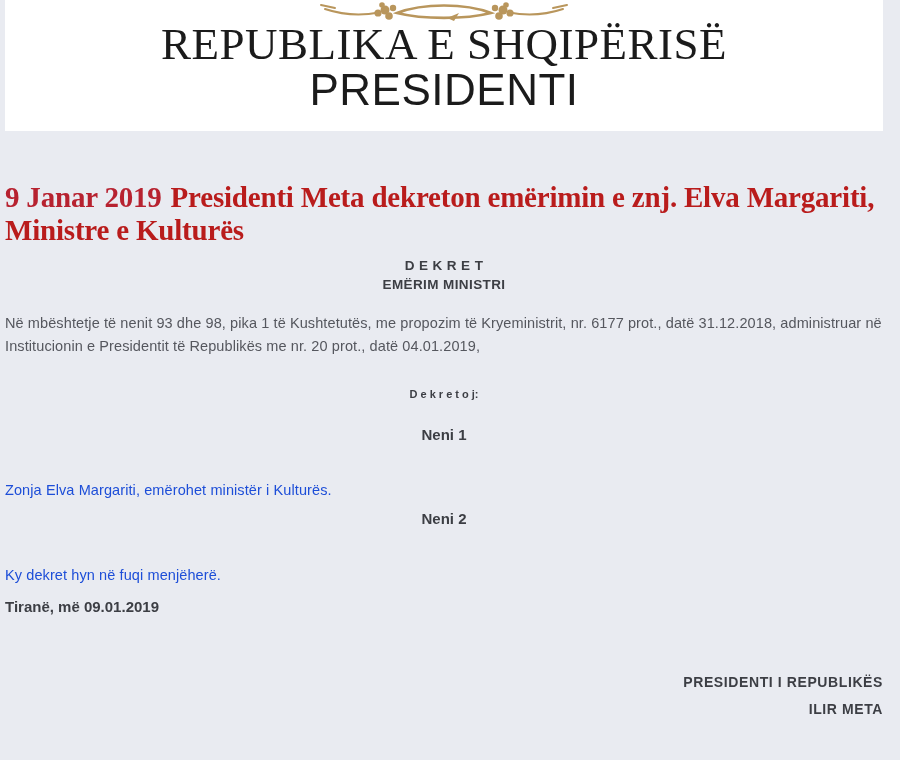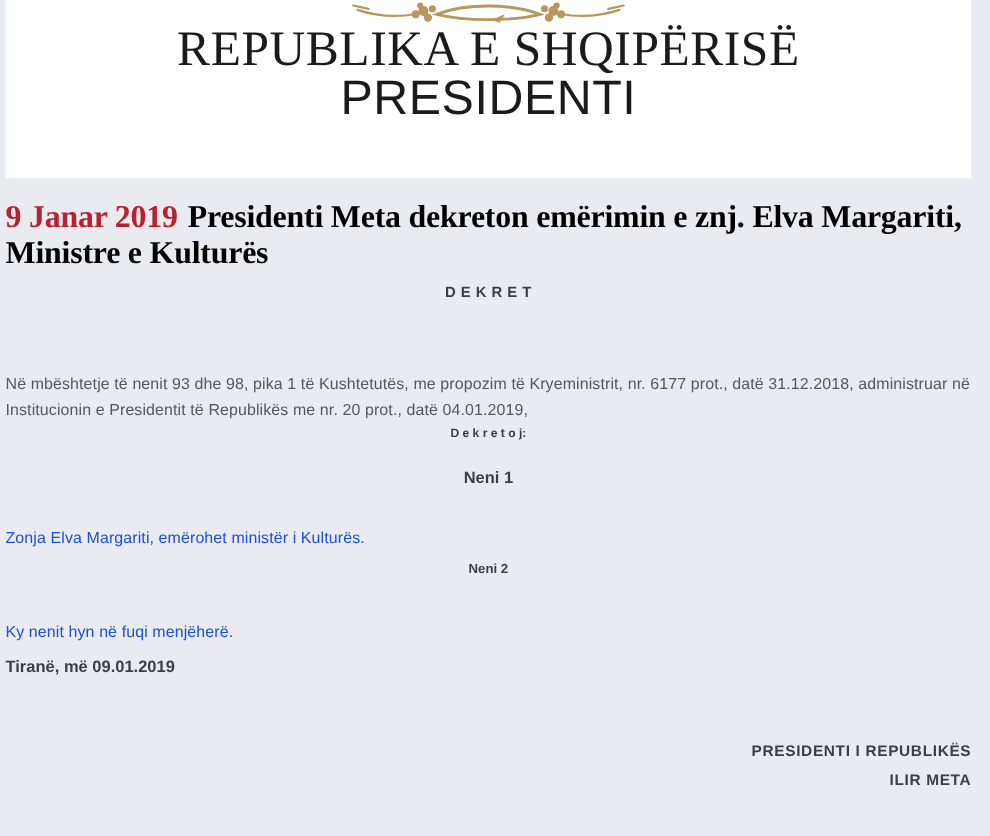--- a/index.html
+++ b/index.html
@@ -14,21 +14,21 @@
     overflow: hidden;
     font-family: "Liberation Sans", sans-serif;
   }
 
   
   .masthead {
     position: absolute;
     left: 5px;
     top: 0;
     width: 878px;
-    height: 162px;
+    height: 131px;
     background: #ffffff;
     text-align: center;
   }
   .ornament {
     position: absolute;
     top: 0;
     left: 50%;
     transform: translateX(-50%);
     width: 250px;
     height: 26px;
@@ -62,51 +62,51 @@
     font-weight: bold;
     font-size: 29px;
     line-height: 33px;
     letter-spacing: -0.2px;
   }
   .article-date {
     color: #b72230;
     margin-right: 9px;
   }
   .article-headline {
-    color: #000000;
+    color: #b91c1c;
     margin-top: 10px;
   }
 
   
   .abs { position: absolute; left: 5px; width: 878px; }
   .center { text-align: center; }
   .bold-dark {
     font-weight: bold;
     color: #3c3e44;
   }
   .doc-heading {
     top: 244px;
     font-size: 13.5px;
     line-height: 19px;
     letter-spacing: 0.4px;
     margin-top: 12px;
   }
   .preamble {
-    top: 324px;
+    top: 297px;
     font-size: 14.5px;
     line-height: 23px;
     color: #55575e;
     letter-spacing: 0.1px;
   }
   .dekretoj {
     top: 388px;
     font-size: 11px;
   }
   .neni-1 { top: 426px; font-size: 15px; }
-  .neni-2 { top: 510px; font-size: 12px; }
+  .neni-2 { top: 510px; font-size: 15px; }
   .body-line {
     font-size: 14.5px;
     color: #1d4ed8;
     letter-spacing: 0.1px;
   }
   .article1-text { top: 467px; }
   .article2-text { top: 552px; }
   .decree-meta {
     top: 595px;
     font-size: 15px;
@@ -155,32 +155,33 @@
   <div class="masthead-line1">REPUBLIKA E SHQIPËRISË</div>
   <div class="masthead-line2">PRESIDENTI</div>
 </div>
 
 <h2 class="article-title">
   <span class="article-date">9 Janar 2019</span><span class="article-headline">Presidenti Meta dekreton emërimin e znj. Elva Margariti, Ministre e Kulturës</span>
 </h2>
 
 <div class="abs center bold-dark doc-heading">
   <div>D E K R E T</div>
+  <div>EMËRIM MINISTRI</div>
 </div>
 
 <p class="abs preamble">Në mbështetje të nenit 93 dhe 98, pika 1 të Kushtetutës, me propozim të Kryeministrit, nr. 6177 prot., datë 31.12.2018, administruar në Institucionin e Presidentit të Republikës me nr. 20 prot., datë 04.01.2019,</p>
 
 <div class="abs center bold-dark dekretoj">D e k r e t o j:</div>
 
 <div class="abs center bold-dark neni-1">Neni 1</div>
 
 <p class="abs body-line article1-text">Zonja Elva Margariti, emërohet ministër i Kulturës.</p>
 
 <div class="abs center bold-dark neni-2">Neni 2</div>
 
-<p class="abs body-line article2-text">Ky nenit hyn në fuqi menjëherë.</p>
+<p class="abs body-line article2-text">Ky dekret hyn në fuqi menjëherë.</p>
 
 <div class="abs bold-dark decree-meta">
   <div>Tiranë, më 09.01.2019</div>
 </div>
 
 <div class="sig sig-title">PRESIDENTI I REPUBLIKËS</div>
 <div class="sig sig-name">ILIR META</div>
 
 </body></html>

